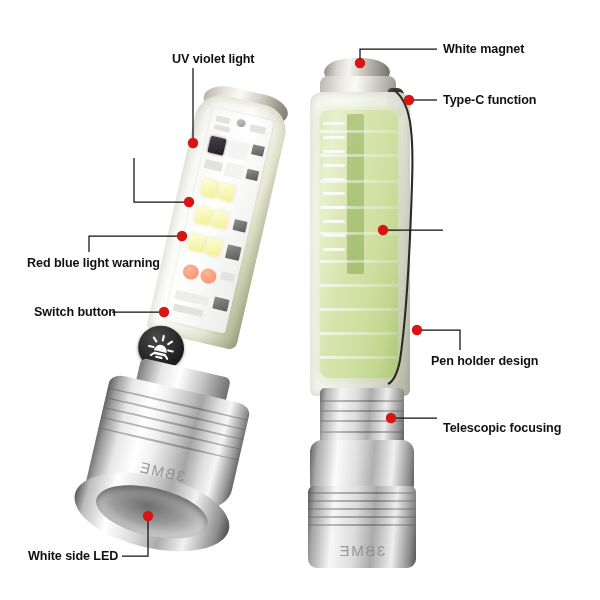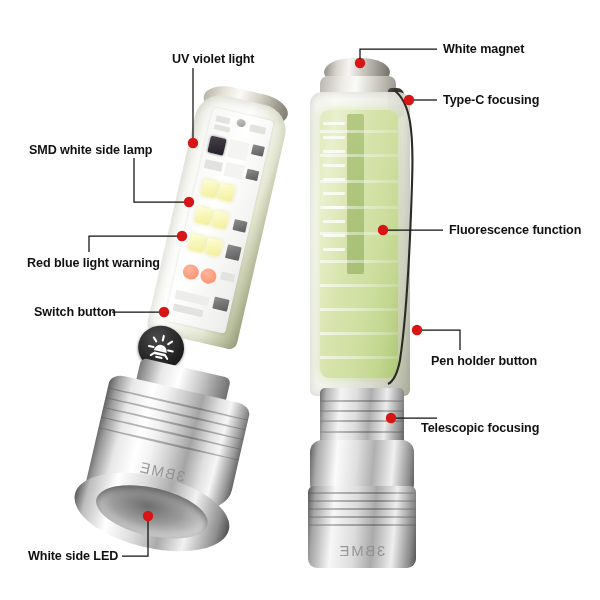--- a/index.html
+++ b/index.html
@@ -359,31 +359,29 @@
 
     <circle class="dot" cx="417" cy="330" r="5.2"></circle>
     <path class="lead" d="M422 330 L460 330 L460 350"></path>
 
     <circle class="dot" cx="391" cy="418" r="5.2"></circle>
     <path class="lead" d="M396 418 L437 418"></path>
   </svg>
 
   <div class="label" style="left:148px;top:53px;margin-left:24px;">UV violet light</div>
 
-  <div class="label" style="left:29px;top:144px;">SMD white side lamp</div>
 
   <div class="label" style="left:27px;top:257px;text-align:right;">Red blue light warning</div>
 
   <div class="label" style="left:34px;top:306px;">Switch button</div>
 
   <div class="label" style="left:28px;top:550px;">White side LED</div>
 
   <div class="label" style="left:443px;top:43px;">White magnet</div>
 
-  <div class="label" style="left:443px;top:94px;">Type-C focusing</div>
-
-  <div class="label" style="left:449px;top:224px;">Fluorescence function</div>
-
-  <div class="label" style="left:431px;top:355px;">Pen holder button</div>
-
-  <div class="label" style="left:421px;top:422px;text-align:right;">Telescopic focusing</div>
+  <div class="label" style="left:443px;top:94px;">Type-C function</div>
+
+
+  <div class="label" style="left:431px;top:355px;">Pen holder design</div>
+
+  <div class="label" style="left:443px;top:422px;text-align:right;">Telescopic focusing</div>
 
 </div>
 
 </body></html>

